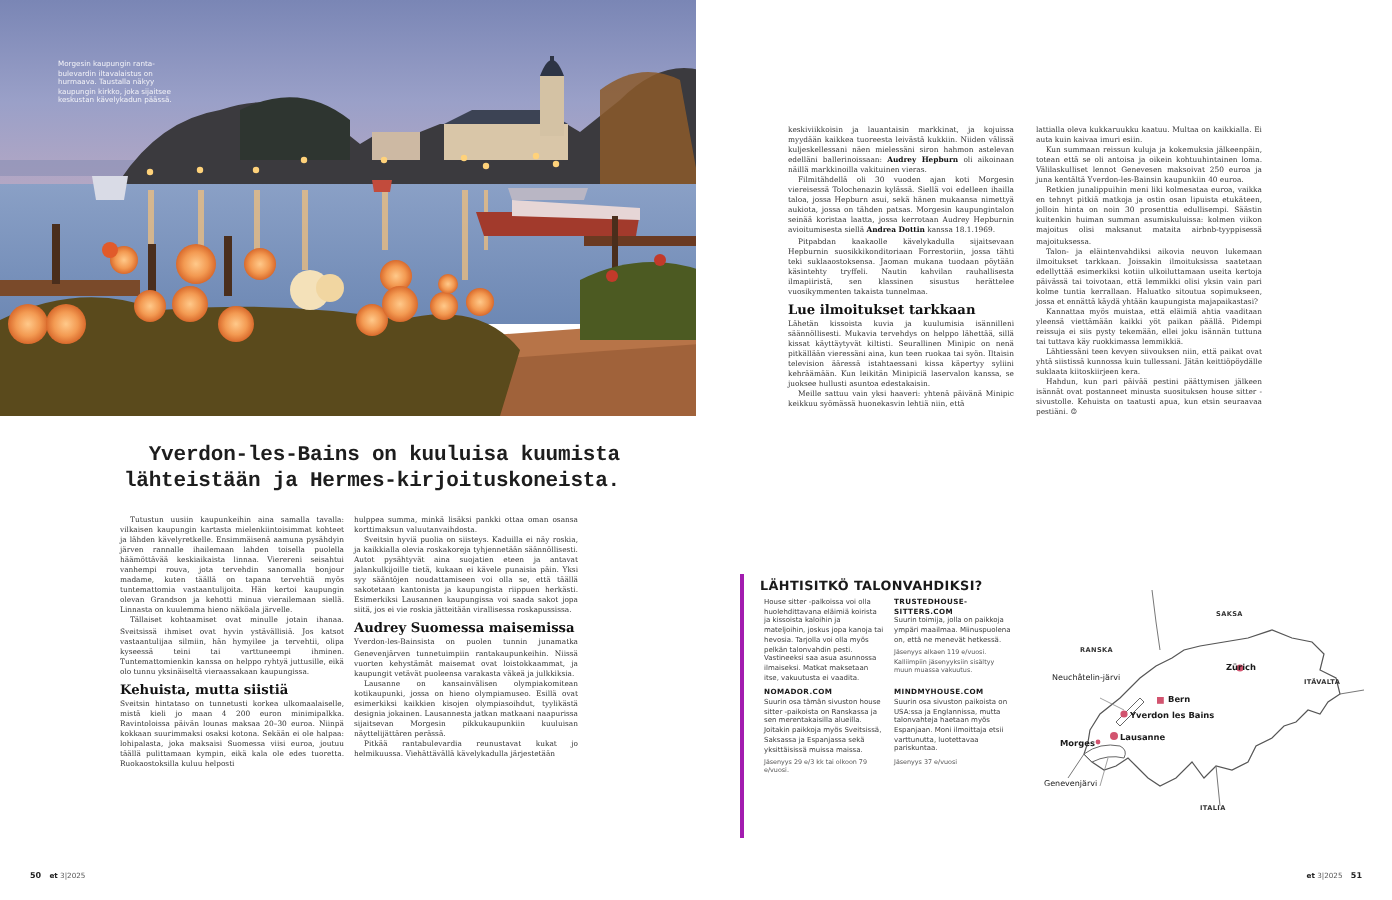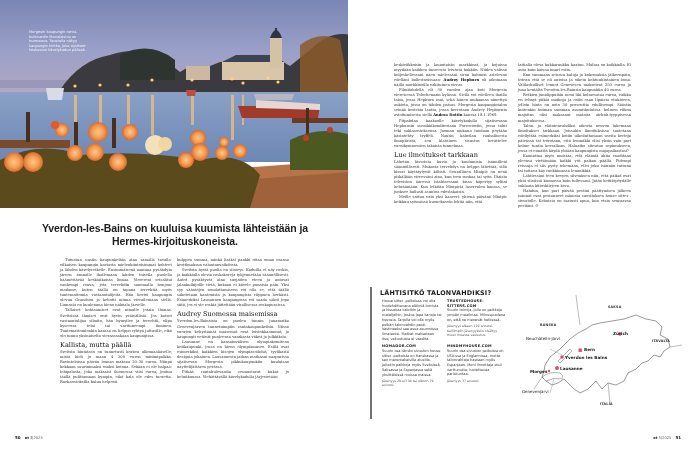--- a/index.html
+++ b/index.html
@@ -12,47 +12,47 @@
 
   
   .photo { position: absolute; left: 0; top: 0; width: 350px; height: 208px; overflow: hidden; }
   .photo svg { display: block; width: 100%; height: 100%; }
   .photo-caption {
     position: absolute; left: 29px; top: 30px; width: 60px;
     font-family: "DejaVu Sans", sans-serif; font-size: 3.6px; line-height: 4.6px; color: #f3f3f8;
   }
 
   .headline {
-    position: absolute; left: 40px; top: 222px; width: 270px; text-align: center;
-    font-family: Liberation Sans, sans-serif; font-weight: bold; font-size: 10.5px; line-height: 13px; color: #1d1d1d;
+    position: absolute; left: 40px; top: 222px; width: 270px; text-align: right;
+    font-family: Liberation Mono, monospace; font-weight: bold; font-size: 10.5px; line-height: 13px; color: #1d1d1d;
     letter-spacing: -0.1px;
   }
 
   .col { position: absolute; font-size: 3.7px; line-height: 5.05px; color: #333; text-align: justify; }
   .col p { text-indent: 5px; }
   .col p.noindent { text-indent: 0; }
   .col h3 {
-    font-family: "DejaVu Serif", serif; font-weight: normal; font-size: 6.6px; line-height: 8px;
+    font-family: "DejaVu Serif", serif; font-weight: bold; font-size: 6.6px; line-height: 8px;
     color: #111; margin: 2px 0 1px 0; text-indent: 0;
   }
   .col b { font-weight: bold; color: #111; }
 
   .col-l1 { left: 60px; top: 258px; width: 112px; }
   .col-l2 { left: 177px; top: 258px; width: 112px; }
   .col-r1 { left: 46px; top: 63px; width: 113px; }   
   .col-r2 { left: 170px; top: 63px; width: 113px; }
 
   .folio { position: absolute; top: 435px; font-family: "DejaVu Sans", sans-serif; font-size: 3.6px; color: #555; }
   .folio .num { font-weight: bold; color: #222; margin: 0 3px; font-size: 4px; }
   .folio .mag { font-weight: bold; color: #222; }
   .folio-left { left: 12px; }
   .folio-right { right: 12px; }
 
   
-  .box { position: absolute; left: 22px; top: 287px; width: 143px; height: 132px; border-left: 2px solid #737373; padding-left: 8px; }
+  .box { position: absolute; left: 22px; top: 287px; width: 143px; height: 132px; border-left: 2px solid #a21caf; padding-left: 8px; }
   .box-title { font-family: "DejaVu Sans", sans-serif; font-weight: bold; font-size: 6.4px; color: #1a1a1a; letter-spacing: 0.2px; margin-top: 2px; }
   .box-cols { position: absolute; left: 10px; top: 12px; width: 133px; }
   .box-col { position: absolute; top: 0; width: 60px; font-family: "DejaVu Sans", sans-serif; font-size: 3.5px; line-height: 4.7px; color: #3a3a3a; }
   .box-col.c1 { left: 0; }
   .box-col.c2 { left: 65px; }
   .box-col h4 { font-weight: bold; font-size: 3.6px; text-transform: uppercase; color: #1a1a1a; margin-top: 3px; letter-spacing: 0.2px; }
   .box-col .price { font-size: 3.2px; color: #555; margin-top: 1.5px; }
 
   
   .map { position: absolute; left: 172px; top: 285px; width: 170px; height: 140px; }
@@ -162,21 +162,21 @@
       </g>
     </svg>
     <div class="photo-caption">Morgesin kaupungin ranta-bulevardin iltavalaistus on hurmaava. Taustalla näkyy kaupungin kirkko, joka sijaitsee keskustan kävelykadun päässä.</div>
   </div>
 
   <h1 class="headline">Yverdon-les-Bains on kuuluisa kuumista lähteistään ja Hermes-kirjoituskoneista.</h1>
 
   <div class="col col-l1">
     <p>Tutustun uusiin kaupunkeihin aina samalla tavalla: vilkaisen kaupungin kartasta mielenkiintoisimmat kohteet ja lähden kävelyretkelle. Ensimmäisenä aamuna pysähdyin järven rannalle ihailemaan lahden toisella puolella häämöttävää keskiaikaista linnaa. Vierereni seisahtui vanhempi rouva, jota tervehdin sanomalla bonjour madame, kuten täällä on tapana tervehtiä myös tuntemattomia vastaantulijoita. Hän kertoi kaupungin olevan Grandson ja kehotti minua vierailemaan siellä. Linnasta on kuulemma hieno näköala järvelle.</p>
     <p>Tällaiset kohtaamiset ovat minulle jotain ihanaa. Sveitsissä ihmiset ovat hyvin ystävällisiä. Jos katsot vastaantulijaa silmiin, hän hymyilee ja tervehtii, olipa kyseessä teini tai varttuneempi ihminen. Tuntemattomienkin kanssa on helppo ryhtyä juttusille, eikä olo tunnu yksinäiseltä vieraassakaan kaupungissa.</p>
-    <h3>Kallista, mutta päällä</h3>
+    <h3>Kehuista, mutta siistiä</h3>
     <p class="noindent">Sveitsin hintataso on tunnetusti korkea ulkomaalaiselle, mistä kieli jo maan 4 200 euron minimipalkka. Ravintoloissa päivän lounas maksaa 20–30 euroa. Niinpä kokkaan suurimmaksi osaksi kotona. Sekään ei ole halpaa: lohipalasta, joka maksaisi Suomessa viisi euroa, joutuu täällä pulittamaan kympin, eikä kala ole edes tuoretta. Ruokaostoksilla kuluu helposti</p>
   </div>
 
   <div class="col col-l2">
     <p class="noindent">hulppea summa, minkä lisäksi pankki ottaa oman osansa korttimaksun valuutanvaihdosta.</p>
     <p>Sveitsin hyviä puolia on siisteys. Kaduilla ei näy roskia, ja kaikkialla olevia roskakoreja tyhjennetään säännöllisesti. Autot pysähtyvät aina suojatien eteen ja antavat jalankulkijoille tietä, kukaan ei kävele punaisia päin. Yksi syy sääntöjen noudattamiseen voi olla se, että täällä sakotetaan kantonista ja kaupungista riippuen herkästi. Esimerkiksi Lausannen kaupungissa voi saada sakot jopa siitä, jos ei vie roskia jätteitään virallisessa roskapussissa.</p>
     <h3>Audrey Suomessa maisemissa</h3>
     <p class="noindent">Yverdon-les-Bainsista on puolen tunnin junamatka Genevenjärven tunnetuimpiin rantakaupunkeihin. Niissä vuorten kehystämät maisemat ovat loistokkaammat, ja kaupungit vetävät puoleensa varakasta väkeä ja julkkiksia.</p>
     <p>Lausanne on kansainvälisen olympiakomitean kotikaupunki, jossa on hieno olympiamuseo. Esillä ovat esimerkiksi kaikkien kisojen olympiasoihdut, tyylikästä designia jokainen. Lausannesta jatkan matkaani naapurissa sijaitsevan Morgesin pikkukaupunkiin kuuluisan näyttelijättären perässä.</p>
     <p>Pitkää rantabulevardia reunustavat kukat jo helmikuussa. Viehättävällä kävelykadulla järjestetään</p>

